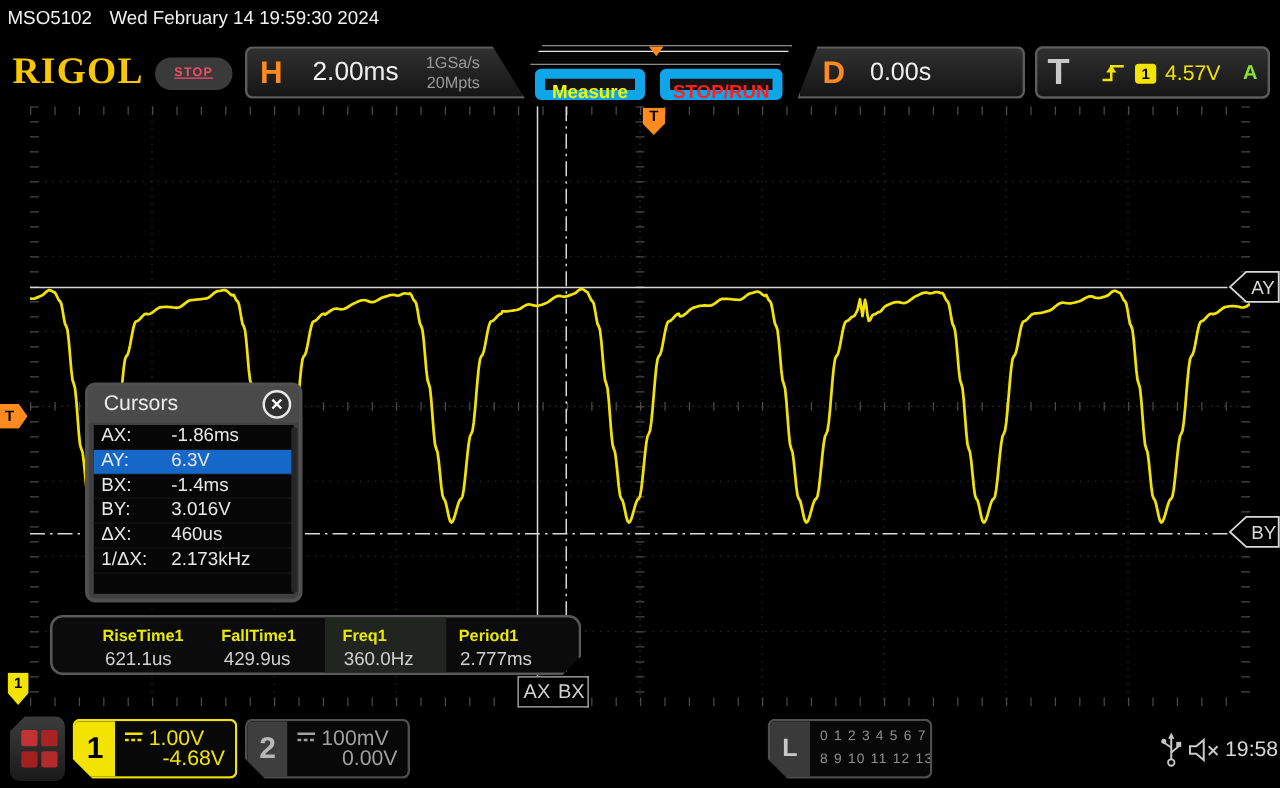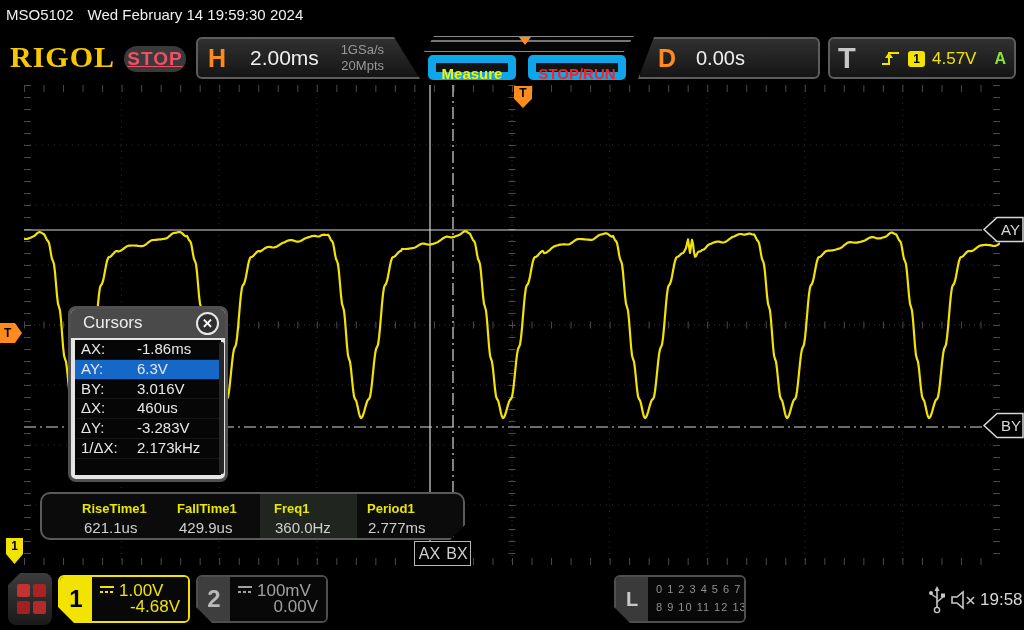--- a/index.html
+++ b/index.html
@@ -11,21 +11,21 @@
 
   
   #topbar { position:absolute; left:0; top:0; width:1024px; height:30px; color:#f0f0f0;
             font-size:15px; padding:6px 0 0 6px; }
   #topbar span { margin-right:14px; }
 
   
   #logo { position:absolute; left:10px; top:40px; font-family:"Liberation Serif", serif;
           font-weight:bold; font-size:30px; color:var(--rigol); letter-spacing:1px; }
   #stop-oval { position:absolute; left:124px; top:46px; width:62px; height:26px; background:#3a3a3a;
-               border-radius:13px; text-align:center; line-height:26px; font-size:19px; font-weight:bold;
+               border-radius:13px; text-align:center; line-height:26px; font-size:10px; font-weight:bold;
                color:var(--pink); letter-spacing:1px;text-decoration:underline; }
   .hpanel { position:absolute; top:37px; height:42px; background:linear-gradient(#303030,#151515);
             border:2px solid #5d5d5d; }
   #h-panel { left:196px; width:224px; clip-path:polygon(0 0, calc(100% - 26px) 0, 100% 100%, 0 100%); border-radius:6px 0 0 6px;}
   #h-letter { position:absolute; left:10px; top:5px; font-size:25px; font-weight:bold; color:var(--orange); }
   #h-timebase { position:absolute; left:52px; top:7px; font-size:21px; color:#f0f0f0; }
   #h-acq { position:absolute; right:34px; top:3px; text-align:right; font-size:13px; color:#9a9a9a; line-height:16px; }
   #wavestrip { position:absolute; left:424px; top:36px; width:210px; height:16px; background:#060606;
                border:1px solid #8a8a8a; clip-path:polygon(10px 0,100% 0,calc(100% - 10px) 100%,0 100%); }
   #wavestrip svg { position:absolute; left:0; top:0; }
@@ -60,22 +60,22 @@
              clip-path:polygon(0 0,100% 0,100% 62%,50% 100%,0 62%); color:#000; font-size:12px;
              font-weight:bold; text-align:center; line-height:17px; }
   .yflag { position:absolute; left:982px; width:42px; height:27px; }
   .yflag text { fill:#d8d8d8; font-size:15px; font-family:"Liberation Sans",sans-serif; }
   #ay-flag { top:216px; } #by-flag { top:412px; }
   .xtag { position:absolute; top:541px; height:25px; background:#000; border:1px solid #b8b8b8;
           color:#d0d0d0; font-size:16px; text-align:center; line-height:23px; }
   #ax-tag { left:414px; width:31px; } #bx-tag { left:444px; width:27px; border-left:none; }
 
   
-  #cursors-panel { position:absolute; left:68px; top:306px; width:160px; height:176px;
-                   border:3px solid #505050; border-radius:8px; background:#e5e5e5; overflow:hidden; }
+  #cursors-panel { position:absolute; left:68px; top:306px; width:174px; height:176px;
+                   border:3px solid #505050; border-radius:8px; background:#404040; overflow:hidden; }
   #cursors-header { height:29px; background:#4a4a4a; color:#ececec; font-size:17px; padding:4px 0 0 12px; }
   #cursors-close { position:absolute; right:6px; top:3px; width:23px; height:23px; border:2px solid #e8e8e8;
                    border-radius:50%; background:#2f2f2f; color:#fff; font-size:13px; font-weight:bold;
                    text-align:center; line-height:19px; }
   #cursors-body { position:absolute; left:4px; right:4px; top:31px; bottom:4px; background:#060606; }
   .crow { height:19.8px; font-size:15px; color:#e8e8e8; padding-left:6px; border-bottom:1px solid #151515; }
   .crow .clabel { display:inline-block; width:56px; }
   .crow.hl { background:var(--hl); }
   #cursors-scroll { position:absolute; right:1px; top:33px; bottom:5px; width:5px; background:#262626; border-radius:2px; }
 
@@ -203,23 +203,23 @@
   </svg>
   <div id="ax-tag" class="xtag">AX</div>
   <div id="bx-tag" class="xtag">BX</div>
 
   <div id="cursors-panel">
     <div id="cursors-header">Cursors</div>
     <div id="cursors-close">✕</div>
     <div id="cursors-body">
       <div class="crow"><span class="clabel">AX:</span><span>-1.86ms</span></div>
       <div class="crow hl"><span class="clabel">AY:</span><span>6.3V</span></div>
+      <div class="crow"><span class="clabel">BX:</span><span>-1.4ms</span></div>
       <div class="crow"><span class="clabel">BY:</span><span>3.016V</span></div>
       <div class="crow"><span class="clabel">ΔX:</span><span>460us</span></div>
-      <div class="crow"><span class="clabel">ΔY:</span><span>-3.283V</span></div>
       <div class="crow"><span class="clabel">1/ΔX:</span><span>2.173kHz</span></div>
     </div>
     <div id="cursors-scroll"></div>
   </div>
 
   <div id="meas-panel">
     <div id="meas-sel" style="left: 218px; width: 97px;"></div>
     <div class="mitem">
       <span class="mlabel" style="left:40px">RiseTime1</span>
       <span class="mvalue" style="left:42px">621.1us</span>

